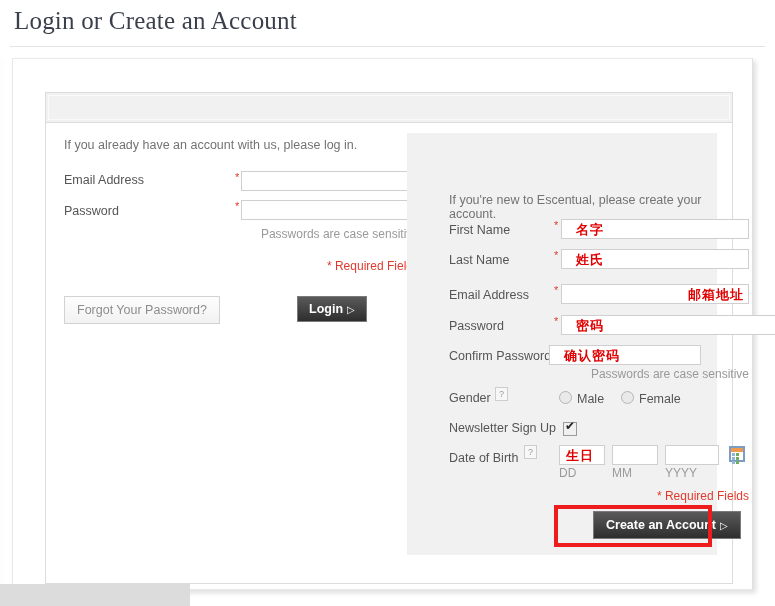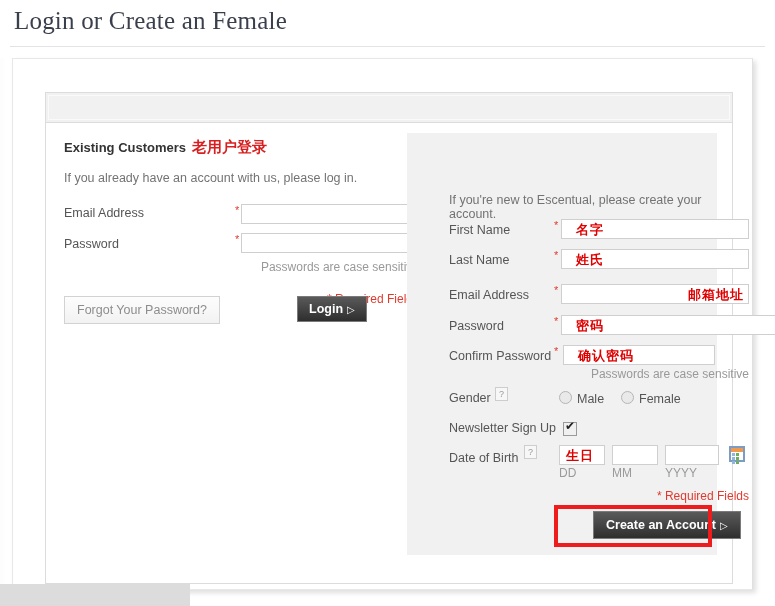--- a/index.html
+++ b/index.html
@@ -115,36 +115,33 @@
   }
   
   #bottom-bar{
     position:absolute;left:0;bottom:0;width:190px;height:22px;background:#dcdcdc;
   }
   #left-strip{position:absolute;left:0;top:58px;width:4px;height:530px;background:#fdfdfd;}
 </style>
 </head>
 <body>
 
-<div id="page-title">Login or Create an Female</div>
+<div id="page-title">Login or Create an Account</div>
 <div id="title-rule"></div>
 
 <div id="left-strip"></div>
 
 <div id="card">
 
   <div id="inner">
 
     <div id="gray-header"></div>
 
     <div id="col-left">
 
-      <div class="sec-head">
-        <span>Existing Customers</span><span class="cn">老用户登录</span>
-      </div>
 
       <div class="intro">If you already have an account with us, please log in.</div>
 
       <div class="row" style="height:31px;">
         <span class="lbl">Email Address</span>
         <span class="req" style="left:171px;top:3px;">*</span>
         <input class="fld" style="left: 177px; top: 3px; width: 178px;" value="">
       </div>
 
       <div class="row" style="height:28px;">
@@ -189,21 +186,21 @@
 
       <div>
         <span class="lbl" style="left:42px;top:186px;">Password</span>
         <span class="req" style="left:147px;top:182px;">*</span>
         <div class="fld cnfill" style="left:154px;top:182px;width:220px;">密码</div>
       </div>
 
       <div>
         <span class="lbl" style="left:42px;top:216px;">Confirm Password</span>
         <span class="req" style="left:147px;top:212px;">*</span>
-        <div class="fld cnfill" style="left:156px;top:212px;width:152px;">确认密码</div>
+        <div class="fld cnfill" style="left:142px;top:212px;width:152px;">确认密码</div>
       </div>
 
       <div class="hint" style="position:absolute;left:42px;top:234px;width:300px;">Passwords are case sensitive</div>
 
       <div>
         <span class="lbl" style="left:42px;top:258px;">Gender</span>
         <span class="qmark" style="left:88px;top:254px;">?</span>
         <span style="position:absolute;left:152px;top:258px;">
           <span class="radio"></span><span class="radio-lbl">Male</span>
         </span>

